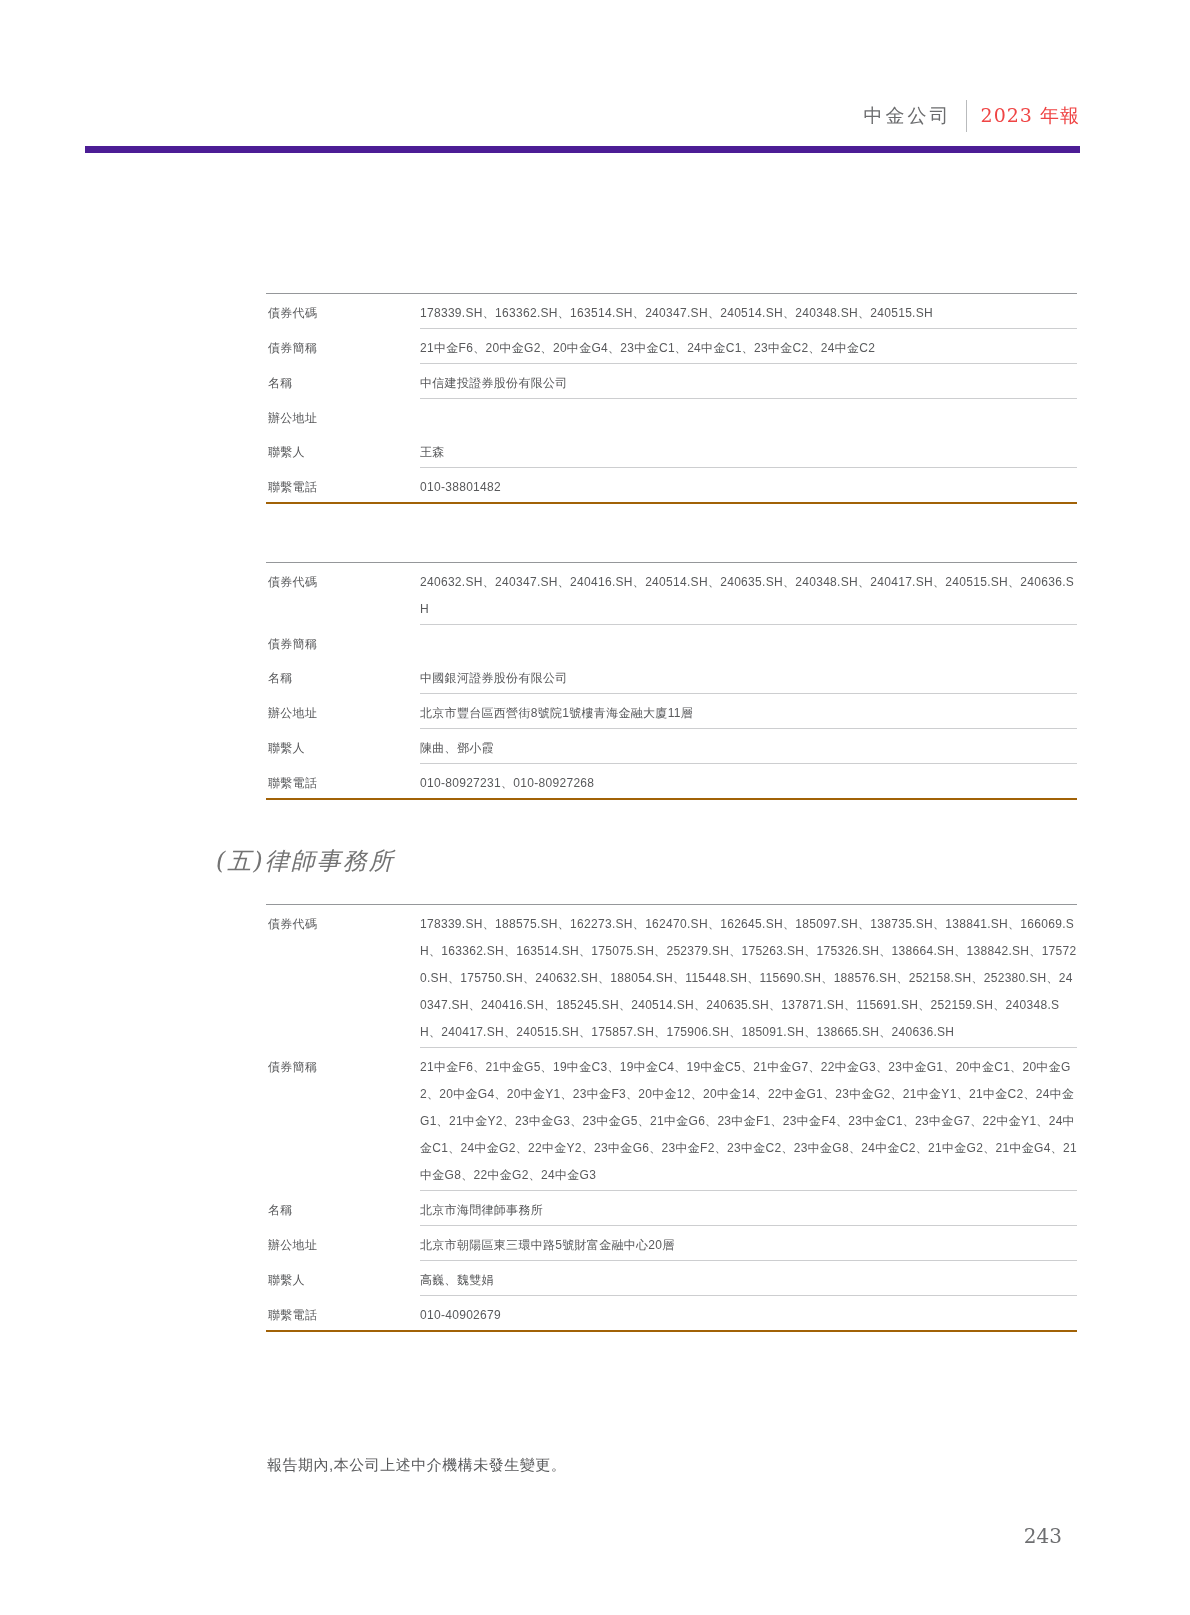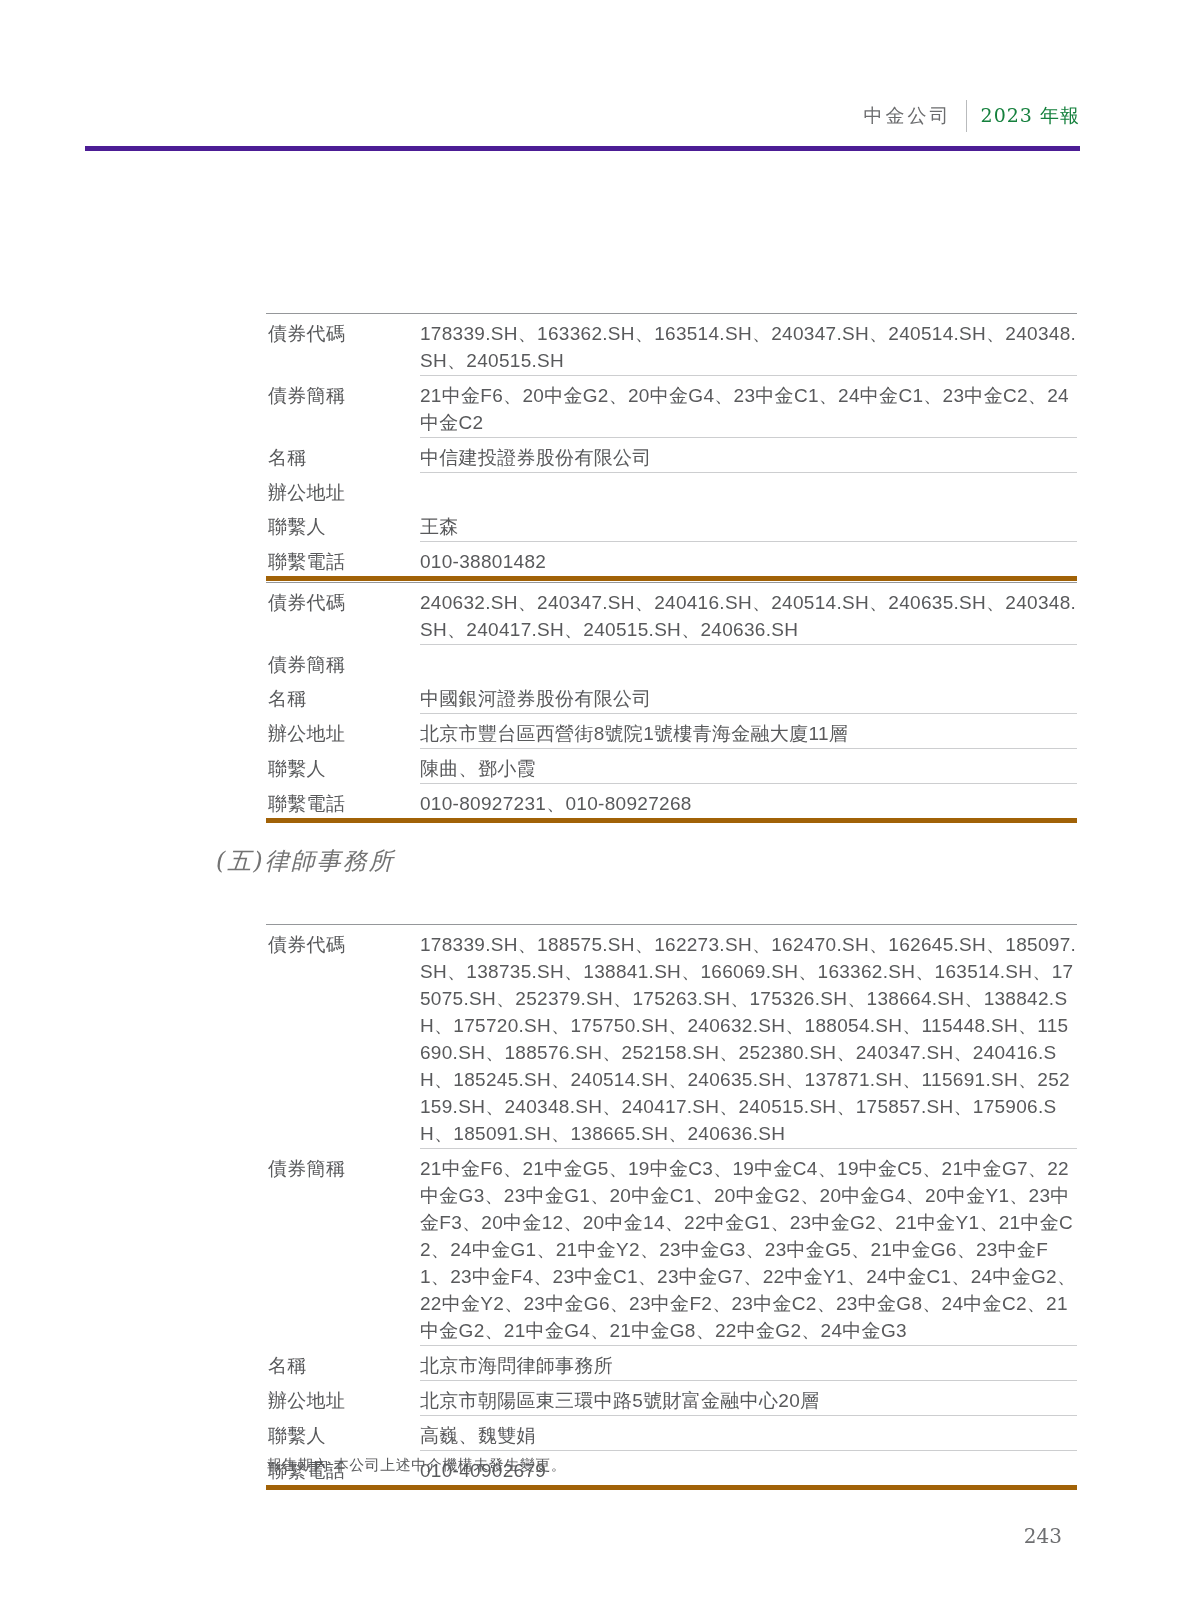--- a/index.html
+++ b/index.html
@@ -10,39 +10,39 @@
     background:#ffffff;
     font-family:"Liberation Sans","DejaVu Sans",sans-serif;
     color:#58595b;
     overflow:hidden;
   }
   
   .header {
     position:absolute; top:100px; left:85px; width:995px;
     display:flex; justify-content:flex-end; align-items:center;
     padding-bottom:14px;
-    border-bottom:5px solid #4c1d95;
+    border-bottom:7px solid #4c1d95;
   }
   .header .company {
     font-family:"DejaVu Serif","Liberation Serif",serif;
     font-size:19px; color:#6b6c6e; letter-spacing:3px;
   }
   .header .vdivider {
     width:1px; height:32px; background:#b9bbbd; margin:0 14px;
   }
   .header .report {
     font-family:"DejaVu Serif","Liberation Serif",serif;
-    font-size:19px; color:#15803d; letter-spacing:1px;
+    font-size:19px; color:#ef4444; letter-spacing:1px;
   }
   
   .info-table {
     position:absolute; left:266px; width:811px;
     border-top:1px solid #95979a;
-    border-bottom:5px solid #a16207;
-    font-size:19px; line-height:27px; letter-spacing:0.3px;margin-top:20px;
+    border-bottom:2px solid #a16207;
+    font-size:12px; line-height:27px; letter-spacing:0.3px;
   }
   .t1 { top:293px; }
   .t2 { top:562px; }
   .t3 { top:904px; }
   .row { display:flex; align-items:stretch; }
   .cell { padding-top:6px; padding-bottom:1px; }
   .cell.label {
     width:154px; flex:0 0 154px; padding-left:2px;
     color:#58595b;
   }

